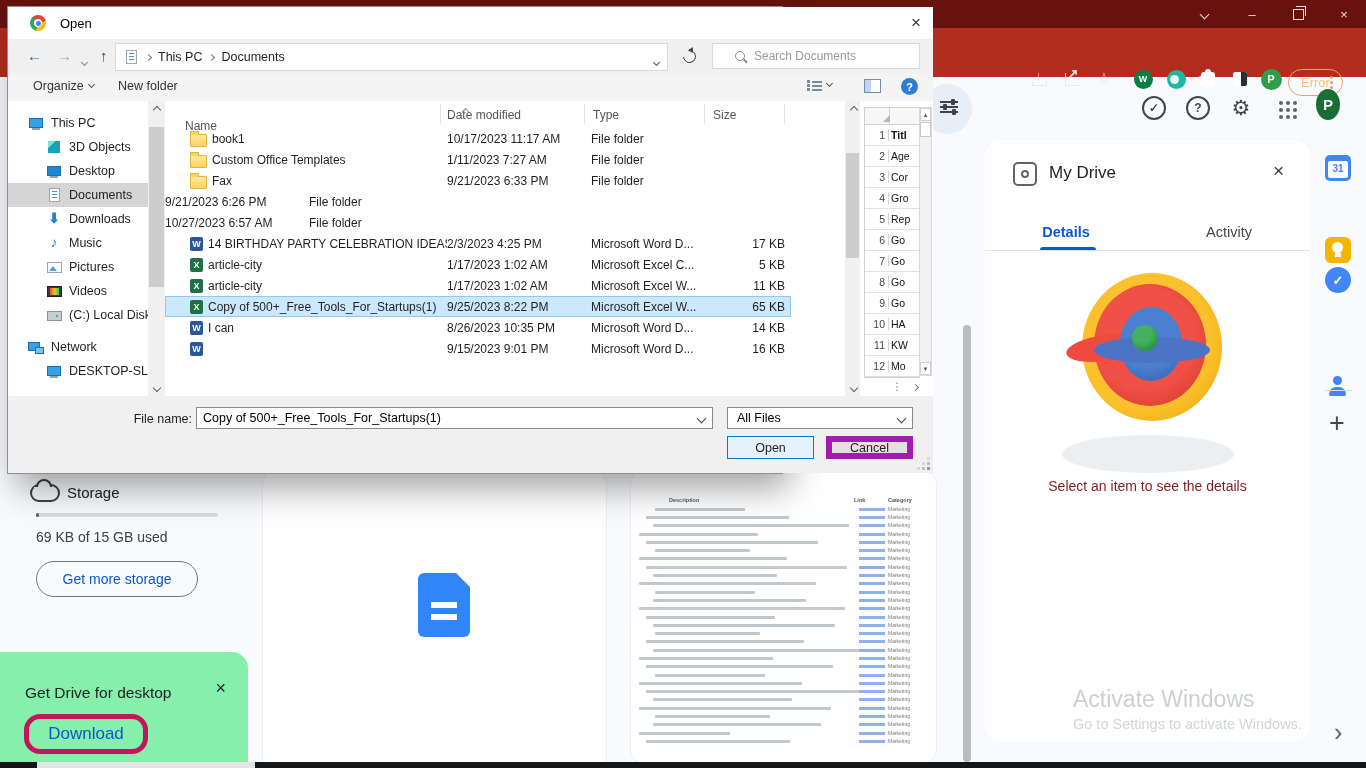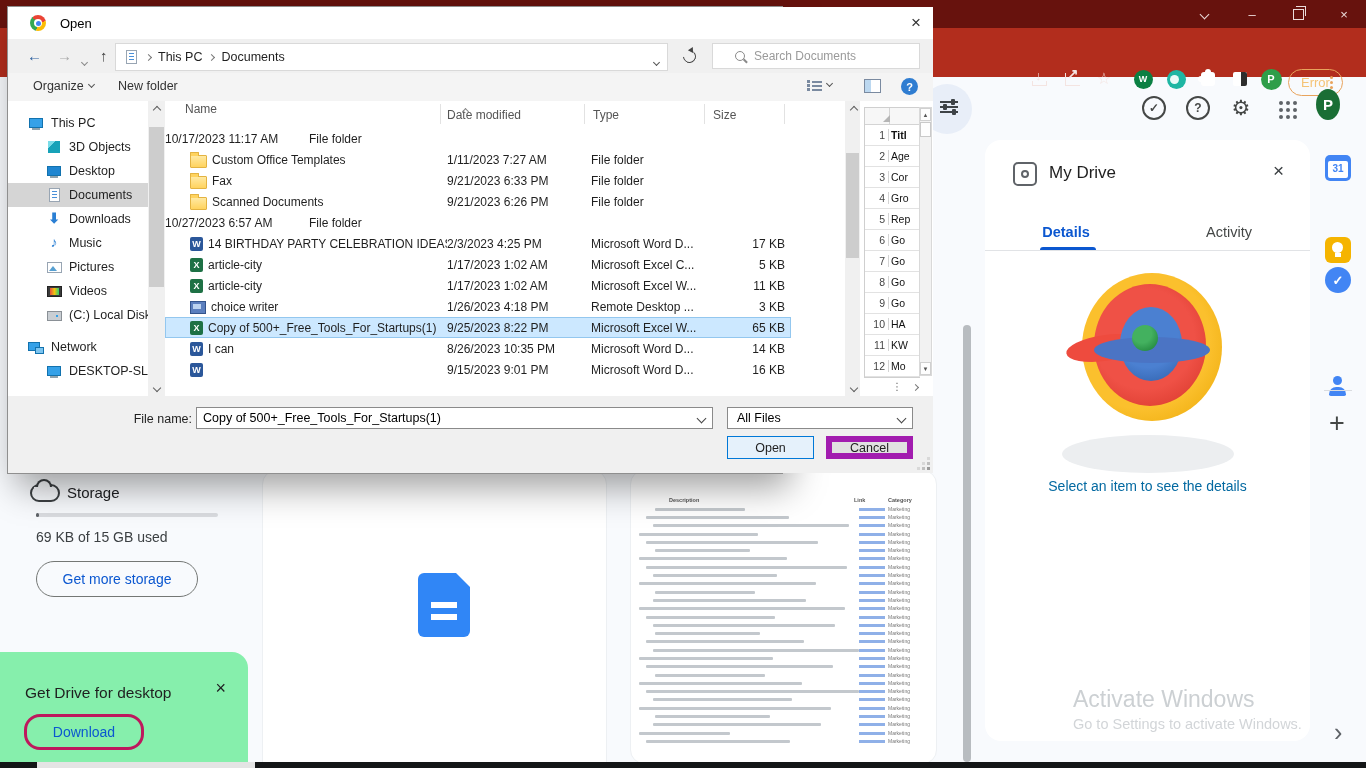--- a/index.html
+++ b/index.html
@@ -59,21 +59,21 @@
   #tab-underline{position:absolute;left:55px;top:107px;width:56px;height:3px;background:#0b57d0;border-radius:3px 3px 0 0}
   #tab-divider{position:absolute;left:0;top:110px;width:325px;height:1px;background:#e1e3e6}
   .illo{position:absolute;left:87px;top:133px;width:150px;height:150px}
   .illo .ring-y{position:absolute;left:10px;top:0;width:140px;height:148px;border-radius:50%;background:radial-gradient(circle at 42% 45%,#fbc02d 60%,#e8a400 100%)}
   .illo .ring-r{position:absolute;left:22px;top:11px;width:112px;height:122px;border-radius:50%;background:radial-gradient(circle at 45% 45%,#ef5146 55%,#d33225 100%)}
   .illo .disc-r{position:absolute;left:-6px;top:62px;width:78px;height:26px;border-radius:50%;background:#ee4b3e;transform:rotate(-8deg)}
   .illo .core-b{position:absolute;left:48px;top:34px;width:62px;height:74px;border-radius:50%;background:radial-gradient(circle at 45% 40%,#4b80d1 55%,#2d5ea8 100%)}
   .illo .disc-b{position:absolute;left:22px;top:64px;width:116px;height:26px;border-radius:50%;background:#4b74c4}
   .illo .ball-g{position:absolute;left:60px;top:52px;width:26px;height:26px;border-radius:50%;background:radial-gradient(circle at 38% 32%,#43b15f 40%,#187a33 100%)}
   #illo-shadow{position:absolute;left:77px;top:295px;width:172px;height:38px;border-radius:50%;background:#ecEEf0;background:#eceef0}
-  #panel-empty{position:absolute;left:0;top:338px;width:325px;text-align:center;font-size:14px;color:#0369a1}
+  #panel-empty{position:absolute;left:0;top:338px;width:325px;text-align:center;font-size:14px;color:#7f1d1d}
   #wm1{position:absolute;left:88px;top:546px;font-size:23px;color:#ccd0d3;font-family:"Liberation Sans",sans-serif}
   #wm2{position:absolute;left:88px;top:576px;font-size:14.5px;color:#d2d5d8}
 
   
   .strip-ic{position:absolute;left:1325px;width:26px;height:26px}
   .cal{background:#4285f4;border-radius:5px;position:relative}
   .cal::before{content:"";position:absolute;left:3px;top:6px;right:3px;bottom:3px;background:#fff;border-radius:2px}
   .cal span{position:absolute;left:0;top:8px;width:26px;text-align:center;font-size:10px;font-weight:bold;color:#4285f4}
   .keep{background:#f5b400;border-radius:6px;position:relative}
   .keep::before{content:"";position:absolute;left:7px;top:5px;width:11px;height:11px;border-radius:50%;background:#fff}
@@ -92,21 +92,21 @@
   .cloud::before{content:"";position:absolute;left:4px;top:-7px;width:12px;height:12px;border:2px solid #3c4043;border-radius:50%;border-bottom-color:transparent;background:#f8fafd}
   .cloud::after{content:"";position:absolute;left:2px;top:1px;width:18px;height:9px;background:#f8fafd}
   #storage-label{position:absolute;left:67px;top:484px;font-size:15px;color:#202124}
   #storage-bar{position:absolute;left:36px;top:513px;width:182px;height:4px;border-radius:2px;background:#dadce0}
   #storage-fill{width:3px;height:4px;border-radius:2px;background:#5f6368}
   #storage-used{position:absolute;left:36px;top:529px;font-size:14px;color:#3c4043}
   #storage-cta{position:absolute;left:36px;top:561px;width:160px;height:34px;border:1px solid #747775;border-radius:18px;color:#0b57d0;font-size:14px;display:flex;align-items:center;justify-content:center;background:#f8fafd}
   #promo{position:absolute;left:0;top:652px;width:248px;height:139px;background:#86efac;border-radius:0 16px 0 0}
   #promo-title{position:absolute;left:25px;top:32px;font-size:15.5px;color:#1f1f1f}
   #promo-close{position:absolute;right:22px;top:26px;font-size:18px;color:#202124}
-  #promo-cta{position:absolute;left:24px;top:62px;width:114px;height:30px;border:3px solid #be185d;border-radius:16px;color:#0b57d0;font-size:14px;display:flex;align-items:center;justify-content:center}
+  #promo-cta{position:absolute;left:24px;top:62px;width:114px;height:30px;border:5px solid #be185d;border-radius:16px;color:#0b57d0;font-size:17px;display:flex;align-items:center;justify-content:center}
 
   
   .card{position:absolute;background:#fff;border:1px solid #edf0f3;border-radius:14px}
   #card-doc{left:262px;top:470px;width:343px;height:386px}
   .docicon{position:absolute;left:155px;top:102px;width:52px;height:64px;background:#3086f6;border-radius:6px}
   .docicon::before{content:"";position:absolute;right:0;top:0;width:0;height:0;border-top:14px solid #fff;border-left:14px solid transparent}
   .docicon::after{content:"";position:absolute;left:13px;top:29px;width:26px;height:6px;background:#fff;box-shadow:0 12px 0 #fff}
   #card-sheet{left:630px;top:470px;width:305px;height:292px;overflow:hidden}
   #sheet-inner{position:absolute;left:8px;top:24px;right:8px}
   .thumb-head{display:flex;align-items:center;font-size:5.5px;font-weight:bold;color:#555;height:10px}
@@ -180,21 +180,21 @@
   .ic-disk::after{content:"";position:absolute;left:10px;top:8px;width:2px;height:2px;background:#35a1e8}
   .ic-network::before{content:"";position:absolute;left:0;top:3px;width:10px;height:7px;border:1px solid #1272ae;background:#35a1e8}
   .ic-network::after{content:"";position:absolute;right:0;top:8px;width:7px;height:5px;border:1px solid #1272ae;background:#7cc4ef}
   #nav-scroll{position:absolute;left:140px;top:0;width:17px;height:295px;background:#f0f0f0}
   .sc-btn{position:absolute;left:0;width:17px;height:17px;display:flex;align-items:center;justify-content:center;color:#606060}
   .sc-btn .chev{width:5px;height:5px;border-width:1.4px}
   #nav-thumb{position:absolute;left:1px;top:26px;width:15px;height:160px;background:#cdcdcd}
 
   
   #listhead{position:absolute;left:157px;top:0;width:680px;height:26px;font-size:12px;color:#555}
-  #listhead .hname{position:absolute;left:20px;top:1px}
+  #listhead .hname{position:absolute;left:20px;top:18px}
   #listhead .hdate{position:absolute;left:282px;top:7px}
   #listhead .htype{position:absolute;left:428px;top:7px}
   #listhead .hsize{position:absolute;left:548px;top:7px}
   #listhead .vline{position:absolute;top:3px;width:1px;height:20px;background:#e2e2e2}
   #sortcaret{position:absolute;left:298px;top:2px;color:#888}
   #sortcaret .chev{width:4px;height:4px;border-width:1.2px}
   #rows{position:absolute;left:157px;top:27px;width:626px;height:262px;overflow:hidden}
   .frow{height:21px;display:flex;align-items:center;font-size:12px;color:#1f1f1f}
   .frow.selected{background:#cce8ff;outline:1px solid #93c7ef;outline-offset:-1px}
   .c-name{width:282px;display:flex;align-items:center;gap:5px;padding-left:25px;box-sizing:border-box;white-space:nowrap;overflow:hidden}
@@ -645,20 +645,24 @@
       <span class="hsize">Size</span>
       <span class="vline" style="left:275px"></span>
         <span class="vline" style="left:419px"></span>
       <span class="vline" style="left:539px"></span>
         <span class="vline" style="left:619px"></span>
       <span id="sortcaret"><span class="chev up"></span></span>
     </div>
     <div id="rows">
 
         <div class="frow">
+          <span class="c-name">
+            <span class="fic ic-folder"></span>
+            <span>book1</span>
+          </span>
           <span class="c-date">10/17/2023 11:17 AM</span>
           <span class="c-type">File folder</span>
           <span class="c-size"></span>
         </div>
 
         <div class="frow">
           <span class="c-name">
             <span class="fic ic-folder"></span>
             <span>Custom Office Templates</span>
           </span>
@@ -671,24 +675,20 @@
           <span class="c-name">
             <span class="fic ic-folder"></span>
             <span>Fax</span>
           </span>
           <span class="c-date">9/21/2023 6:33 PM</span>
           <span class="c-type">File folder</span>
           <span class="c-size"></span>
         </div>
 
         <div class="frow">
-          <span class="c-name">
-            <span class="fic ic-folder"></span>
-            <span>Scanned Documents</span>
-          </span>
           <span class="c-date">9/21/2023 6:26 PM</span>
           <span class="c-type">File folder</span>
           <span class="c-size"></span>
         </div>
 
         <div class="frow">
           <span class="c-date">10/27/2023 6:57 AM</span>
           <span class="c-type">File folder</span>
           <span class="c-size"></span>
         </div>
@@ -716,29 +716,20 @@
         <div class="frow">
           <span class="c-name">
             <span class="fic ic-excel"></span>
             <span>article-city</span>
           </span>
           <span class="c-date">1/17/2023 1:02 AM</span>
           <span class="c-type">Microsoft Excel W...</span>
           <span class="c-size">11 KB</span>
         </div>
 
-        <div class="frow">
-          <span class="c-name">
-            <span class="fic ic-rdp"></span>
-            <span>choice writer</span>
-          </span>
-          <span class="c-date">1/26/2023 4:18 PM</span>
-          <span class="c-type">Remote Desktop ...</span>
-          <span class="c-size">3 KB</span>
-        </div>
 
         <div class="frow selected">
           <span class="c-name">
             <span class="fic ic-excel"></span>
             <span>Copy of 500+_Free_Tools_For_Startups(1)</span>
           </span>
           <span class="c-date">9/25/2023 8:22 PM</span>
           <span class="c-type">Microsoft Excel W...</span>
           <span class="c-size">65 KB</span>
         </div>

